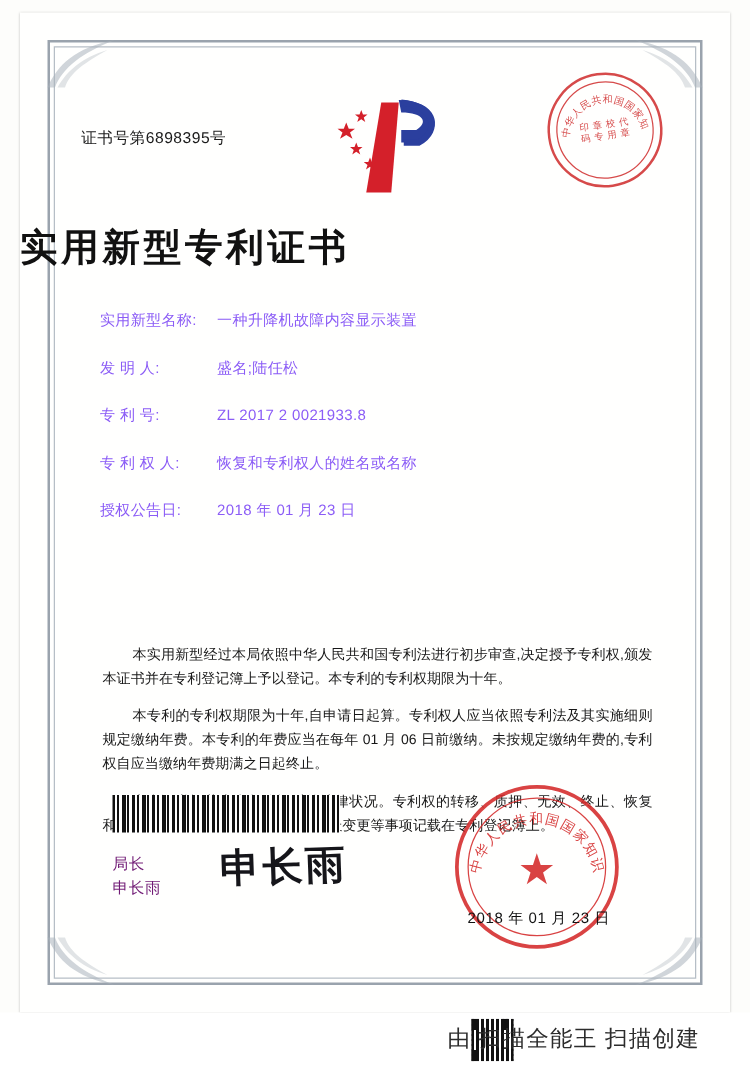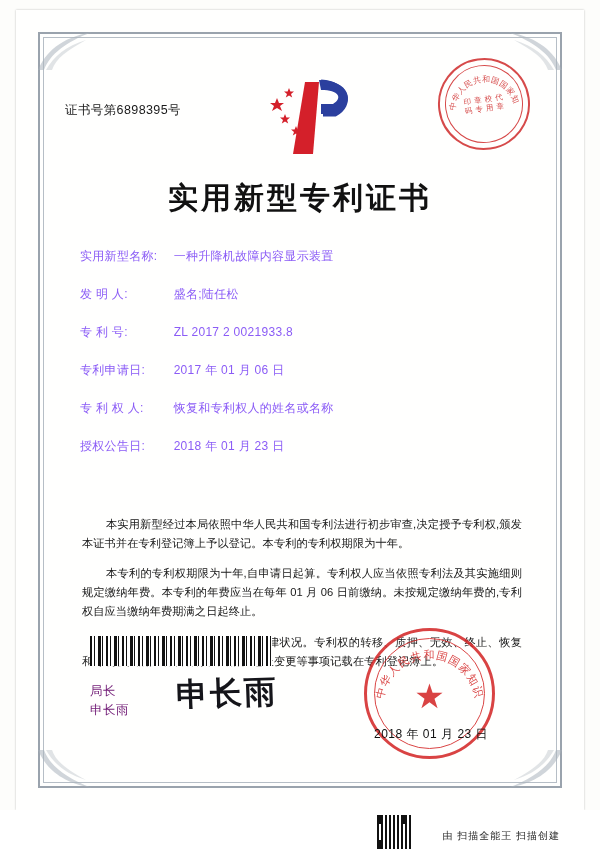--- a/index.html
+++ b/index.html
@@ -113,21 +113,20 @@
     color: #1a1a1a;
     letter-spacing: 0.4px;
   }
 
   
   .doc-title {
     position: absolute;
     left: 0;
     top: 168px;
     width: 568px;
-    text-align: center;
     font-size: 30px;
     font-weight: bold;
     letter-spacing: 3px;
     color: #111;
     font-family: "DejaVu Sans", sans-serif;
   }
 
   
   .fields {
     position: absolute;
@@ -275,21 +274,21 @@
       linear-gradient(90deg, #111 0 4px, transparent 4px 100%) 0 25px/9px 9px no-repeat,
       repeating-linear-gradient(90deg, #111 0 2px, #fff 2px 4px),
       repeating-linear-gradient(0deg, #111 0 2px, #fff 2px 4px);
     background-color: #fff;
     border: 1px solid #fff;
   }
   .scan-text {
     position: absolute;
     right: 40px;
     bottom: 13px;
-    font-size: 10px;
+    font-size: 18px;
     color: #2c2c2c;
     letter-spacing: 1px;
   }
 </style>
 </head>
 <body>
 
 <div class="page">
 
   <div class="sheet">
@@ -362,24 +361,20 @@
       </div>
       <div class="field-row">
         <span class="field-label">发 明 人:</span>
         <span class="field-value">盛名;陆任松</span>
       </div>
       <div class="field-row">
         <span class="field-label">专 利 号:</span>
         <span class="field-value">ZL 2017 2 0021933.8</span>
       </div>
       <div class="field-row">
-        <span class="field-label">专利申请日:</span>
-        <span class="field-value">2017 年 01 月 06 日</span>
-      </div>
-      <div class="field-row">
         <span class="field-label">专 利 权 人:</span>
         <span class="field-value">恢复和专利权人的姓名或名称</span>
       </div>
       <div class="field-row">
         <span class="field-label">授权公告日:</span>
         <span class="field-value">2018 年 01 月 23 日</span>
       </div>
     </div>
 
     <div class="paragraphs">

